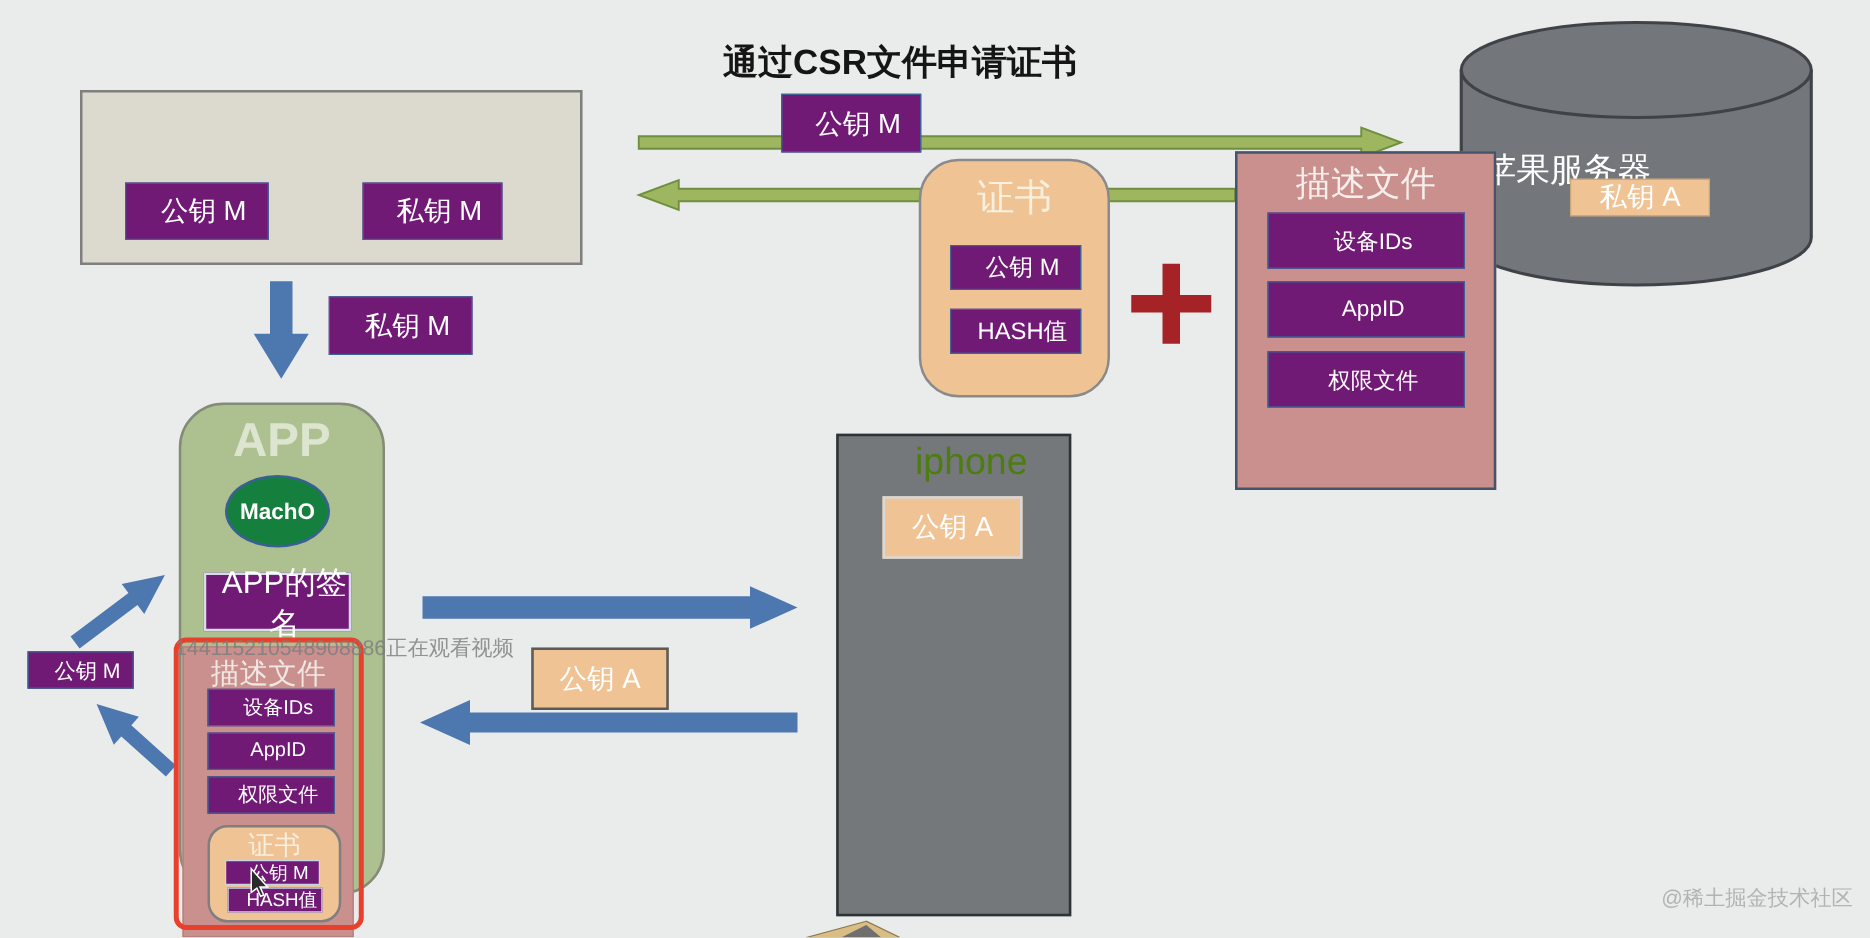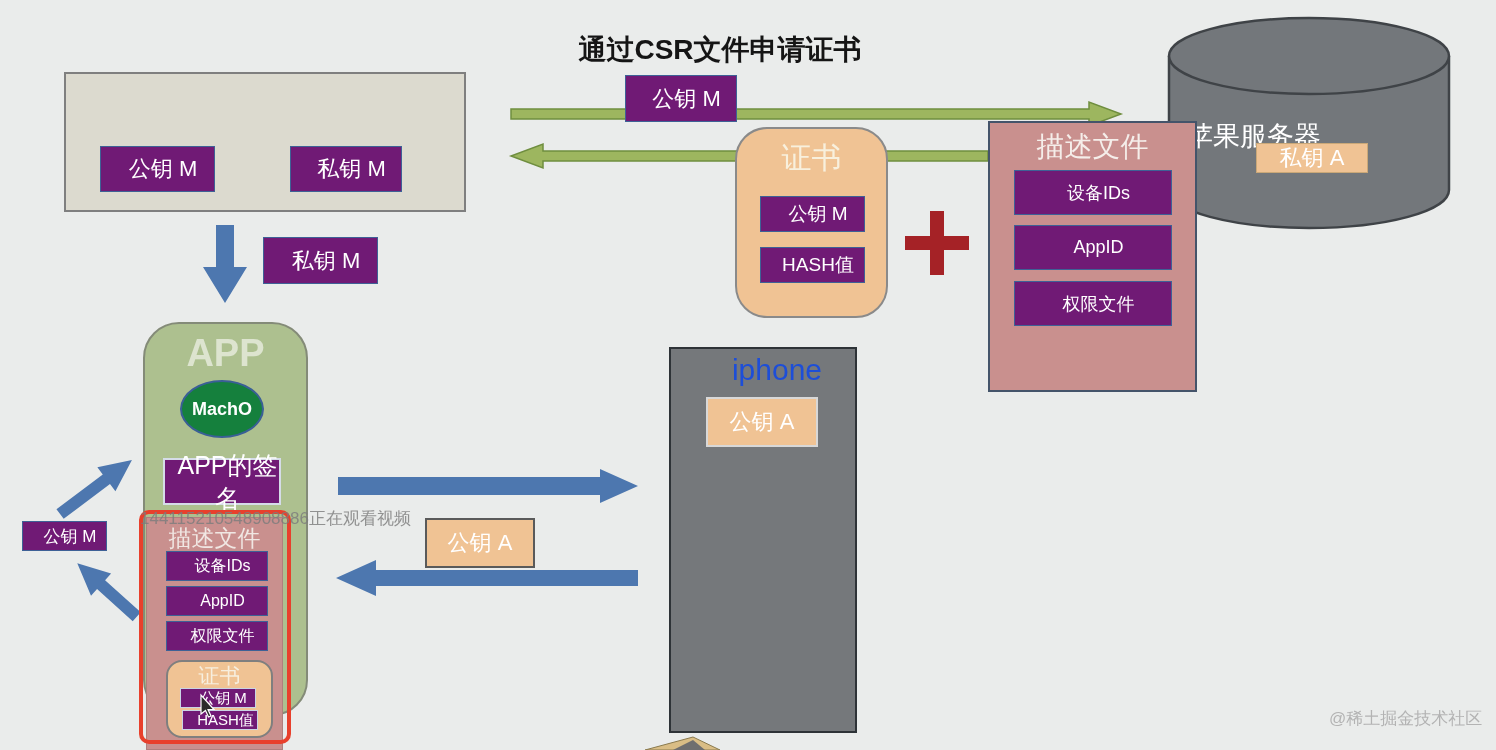--- a/index.html
+++ b/index.html
@@ -70,21 +70,21 @@
   .app-cert-hash{left:182px;top:710px;width:76px;height:20px;font-size:15px;border:1px solid #c9d4e4;z-index:8;}
 
   
   .left-pub{left:22px;top:521px;width:85px;height:30px;font-size:17px;z-index:6;}
 
   
   .key-a{left:425px;top:518px;width:110px;height:50px;font-size:22px;border:2px solid #5a5a5a;z-index:6;}
 
   
   .iphone{left:669px;top:347px;width:188px;height:386px;background:#75787b;border:2px solid #2e3337;z-index:4;}
-  .iphone-title{left:669px;top:353px;width:216px;text-align:center;font-size:30px;color:#1d4ed8;z-index:5;}
+  .iphone-title{left:669px;top:353px;width:216px;text-align:center;font-size:30px;color:#4d7c0f;z-index:5;}
   .iphone-pub{left:706px;top:397px;width:112px;height:50px;font-size:22px;border:2px solid #d8d8d8;z-index:5;}
 
   
   .wm-viewer{left:140px;top:507px;font-size:17px;color:rgba(125,125,125,0.82);white-space:nowrap;z-index:40;}
   .wm-corner{left:1312px;top:707px;font-size:17px;color:#b3b3b3;white-space:nowrap;z-index:40;margin-left:17px;}
 
   .arrow-svg{position:absolute;overflow:visible;}
   .z2{z-index:2;}
   .z6{z-index:6;}
   .z30{z-index:30;}

